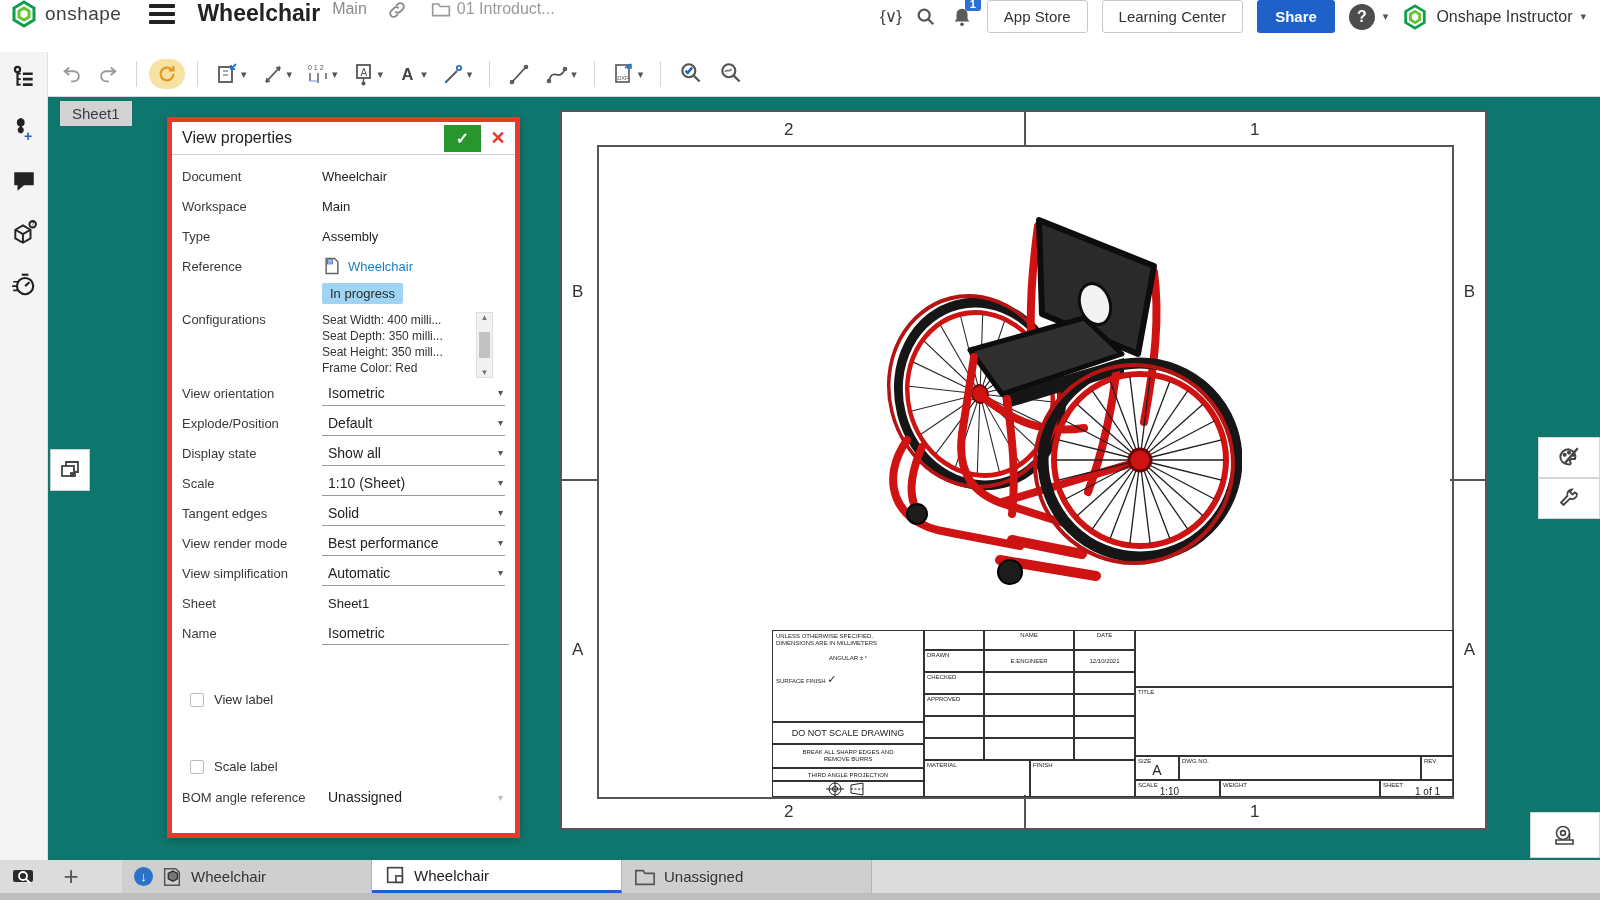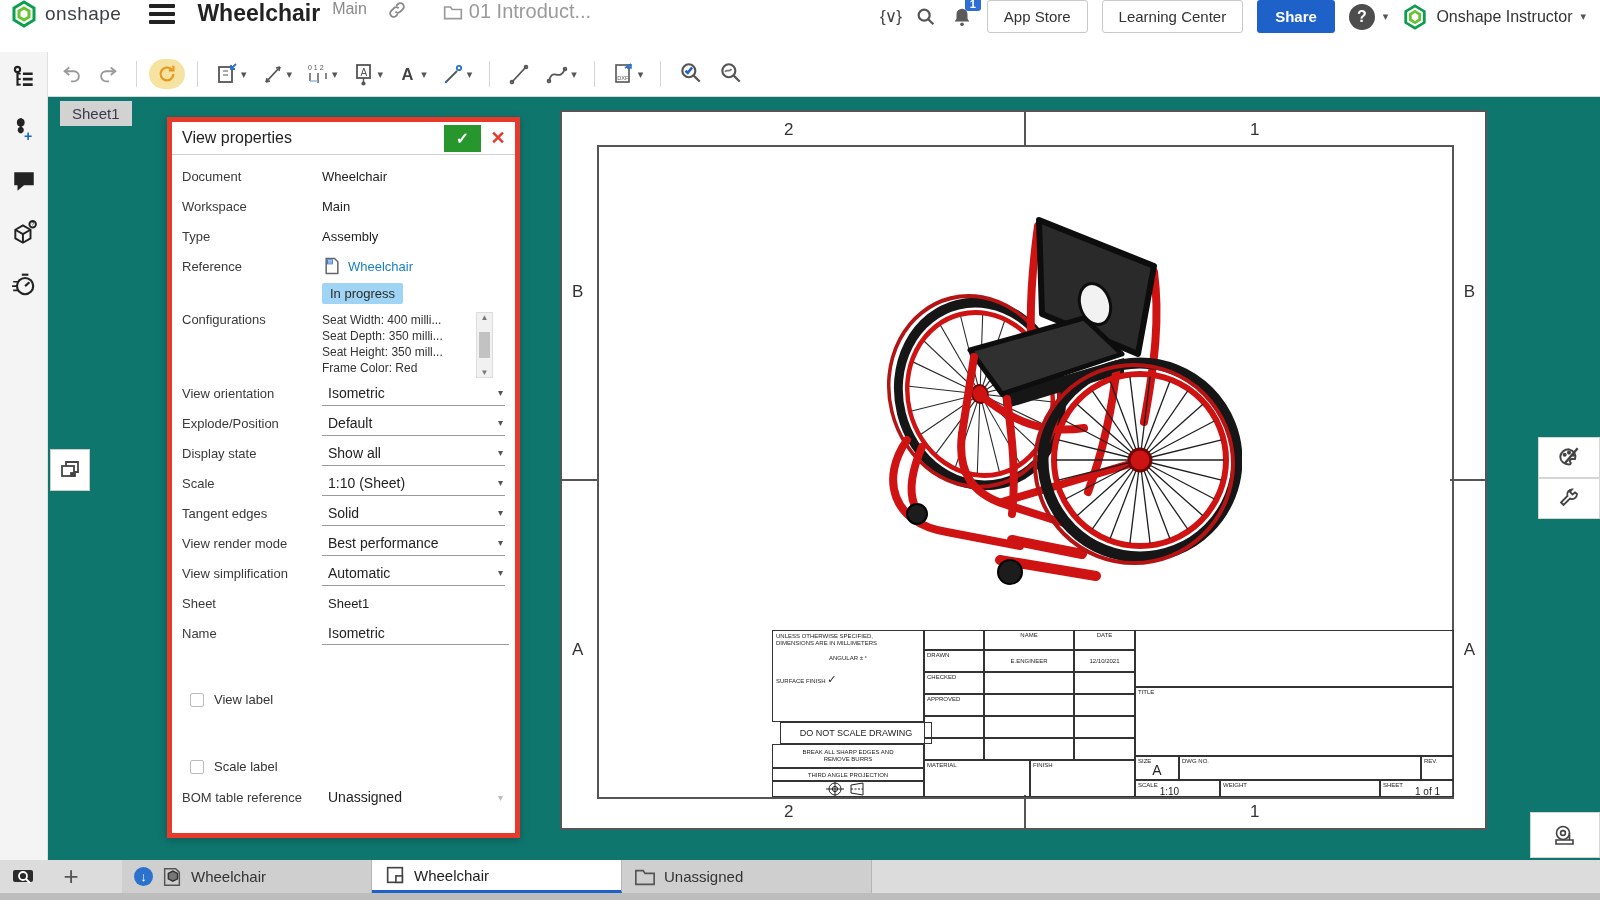--- a/index.html
+++ b/index.html
@@ -8,21 +8,21 @@
 
   
   .header { position:absolute; top:0; left:0; width:1600px; height:52px; background:#fff; display:flex; align-items:flex-start; z-index:30; }
   .logo-box { display:flex; align-items:center; gap:7px; padding-left:10px; }
   .brand { font-size:19px; color:#3d4043; letter-spacing:.5px; }
   .hamburger { margin-left:28px; width:26px; cursor:pointer; }
   .hamburger div { height:4px; background:#222; margin:4px 0; border-radius:1px; }
   .doc-title { margin-left:22px; font-size:23px; font-weight:bold; color:#222; }
   .ws-name { margin-left:12px; font-size:16px; color:#8a8a8a; }
   .hdr-ico { margin-left:20px; color:#8a8a8a; }
-  .folder-crumb { display:flex; align-items:center; gap:6px; margin-left:36px; color:#9a9a9a; font-size:20px; }
+  .folder-crumb { display:flex; align-items:center; gap:6px; margin-left:24px; color:#9a9a9a; font-size:16px; }
   .hdr-right { margin-left:auto; display:flex; align-items:center; gap:14px; padding-right:14px; }
   .bell-wrap { position:relative; }
   .badge { position:absolute; top:-9px; right:-8px; background:#2d6fd6; color:#fff; font-size:11px; font-weight:bold; padding:1px 5px; border-radius:3px; }
   .btn-outline { background:#fff; border:1px solid #c9c9c9; border-radius:3px; font-size:15px; color:#333; padding:7px 16px; cursor:pointer; font-family:inherit; }
   .btn-share { background:#1d61c9; border:none; border-radius:3px; color:#fff; font-size:15px; font-weight:bold; padding:8px 18px; cursor:pointer; font-family:inherit; }
   .help-circle { width:26px; height:26px; border-radius:50%; background:#4d4d4d; color:#fff; font-weight:bold; font-size:16px; display:flex; align-items:center; justify-content:center; }
   .caret { color:#555; font-size:11px; }
   .account { display:flex; align-items:center; gap:8px; font-size:16px; color:#333; cursor:pointer; }
   .fs-icon { font-size:17px; color:#444; letter-spacing:-1px; }
 
@@ -433,21 +433,21 @@
           <div style="font-size:6px;padding:2px 3px;line-height:7px;">
             <span>UNLESS OTHERWISE SPECIFIED,</span><br>
             <span>DIMENSIONS ARE IN MILLIMETERS</span>
           </div>
           <div style="font-size:6px;text-align:center;margin-top:6px;">ANGULAR ±  °</div>
           <div style="font-size:6px;padding:12px 3px 0;">
             <span>SURFACE FINISH</span>
             <span style="font-size:11px;">✓</span>
           </div>
         </div>
-        <div class="cell c-center" style="left:8px;top:92px;width:152px;height:22px;font-size:9px;">DO NOT SCALE DRAWING</div>
+        <div class="cell c-center" style="left:0;top:92px;width:152px;height:22px;font-size:9px;">DO NOT SCALE DRAWING</div>
         <div class="cell c-center" style="left:0;top:114px;width:152px;height:24px;font-size:6px;line-height:7px;">
           <span>
             <span>BREAK ALL SHARP EDGES AND</span><br>
             <span>REMOVE BURRS</span>
           </span>
         </div>
         <div class="cell c-center" style="left:0;top:138px;width:152px;height:13px;font-size:6px;">THIRD ANGLE PROJECTION</div>
         <div class="cell c-center" style="left:0;top:151px;width:152px;height:16px;">
           <svg width="46" height="14" viewBox="0 0 46 14" fill="none" stroke="#222" stroke-width="1">
             <circle cx="10" cy="7" r="6"></circle>
@@ -631,21 +631,21 @@
 
         <div class="chk-row">
             <span class="chk"></span>
             <span>View label</span>
           </div>
         <div class="chk-row">
             <span class="chk"></span>
             <span>Scale label</span>
           </div>
         <div class="frow">
-            <span class="lab">BOM table reference</span>
+            <span class="lab">BOM angle reference</span>
           <span class="sel" style="border-bottom:none;">
               <span class="v bom-val">Unassigned</span>
               <span class="caret disabled-caret">▾</span>
             </span>
           </div>
       </div>
     </div>
 
     <div class="right-tools">
       <span class="rt-btn">

